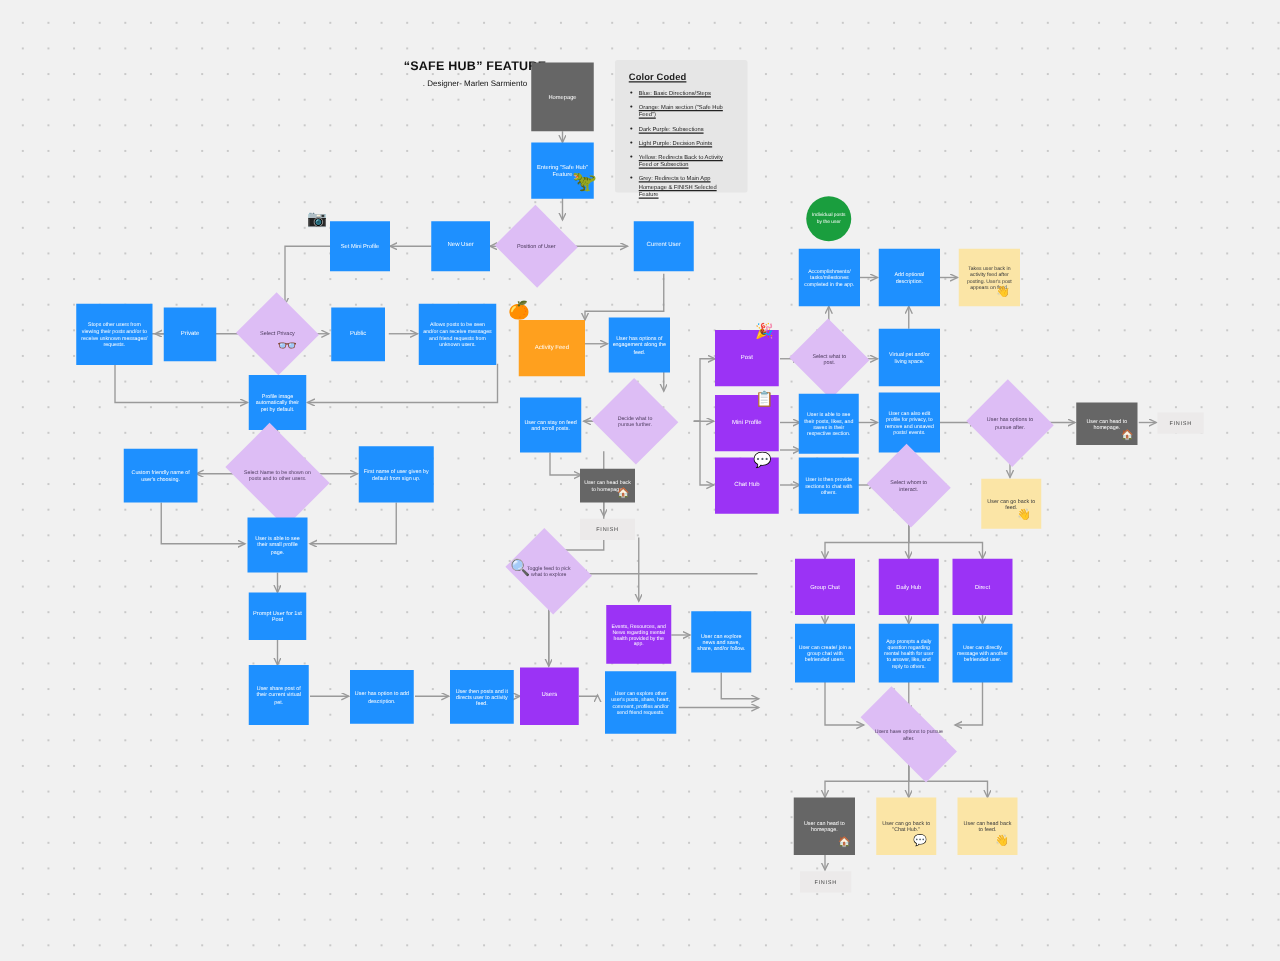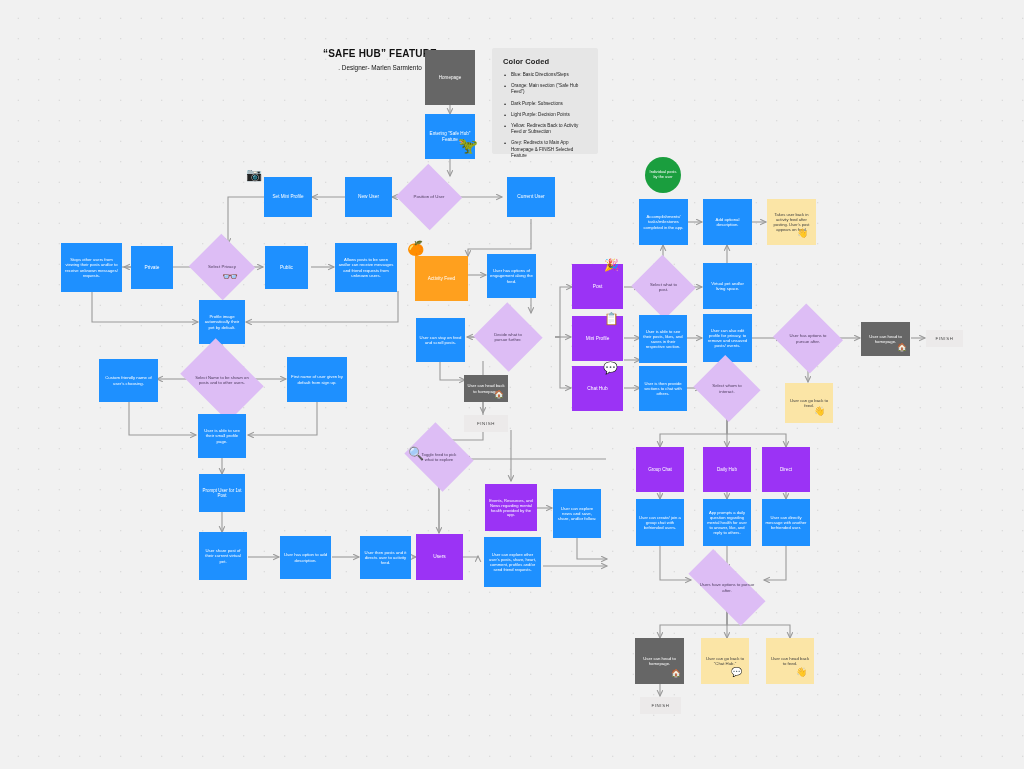--- a/index.html
+++ b/index.html
@@ -219,21 +219,21 @@
 
       <path d="M511,430 L511,481"></path>
     </g>
   </svg>
 
   <div class="title-block" style="left:290px; top:48px; width:180px;">
     <div class="title-main" style="font-size:10px;">“SAFE HUB” FEATURE</div>
     <div class="title-sub" style="font-size:6.4px;">. Designer- Marlen Sarmiento</div>
   </div>
 
-  <div class="legend" style="left:492px; top:48px; width:106px; height:106px;">
+  <div class="legend" style="left:492px; top:48px; width:106px; height:106px;text-decoration:underline;">
     <h4>Color Coded</h4>
     <ul>
       <li>Blue: Basic Directions/Steps</li>
       <li>Orange: Main section ("Safe Hub Feed")</li>
       <li>Dark Purple: Subsections</li>
       <li>Light Purple: Decision Points</li>
       <li>Yellow: Redirects Back to Activity Feed or Subsection</li>
       <li>Grey: Redirects to Main App Homepage &amp; FINISH Selected Feature</li>
     </ul>
   </div>

